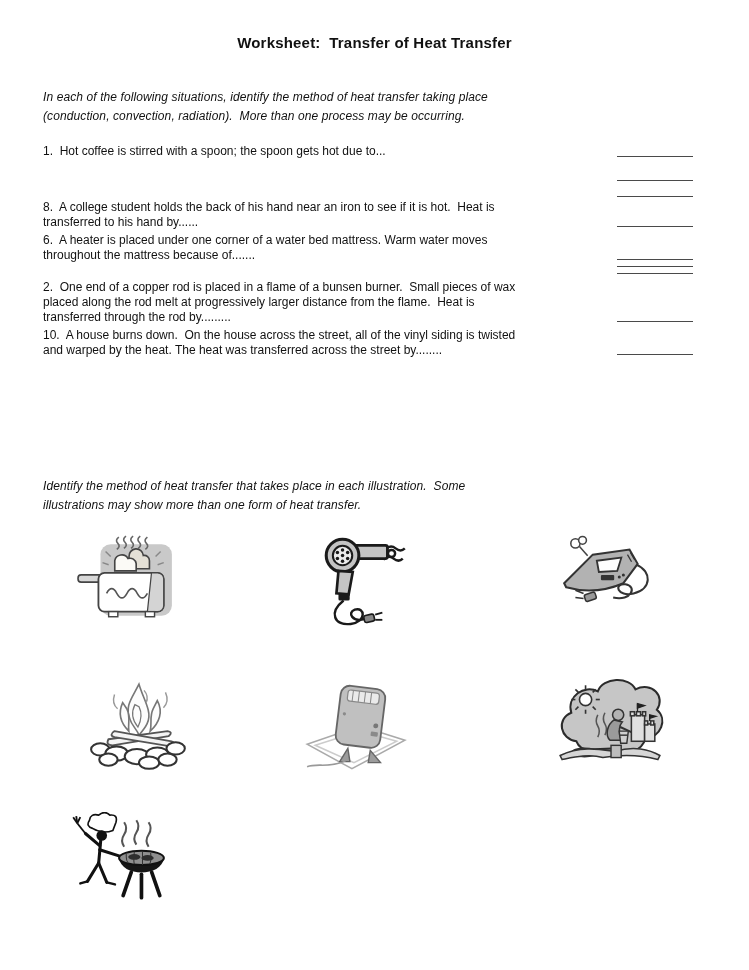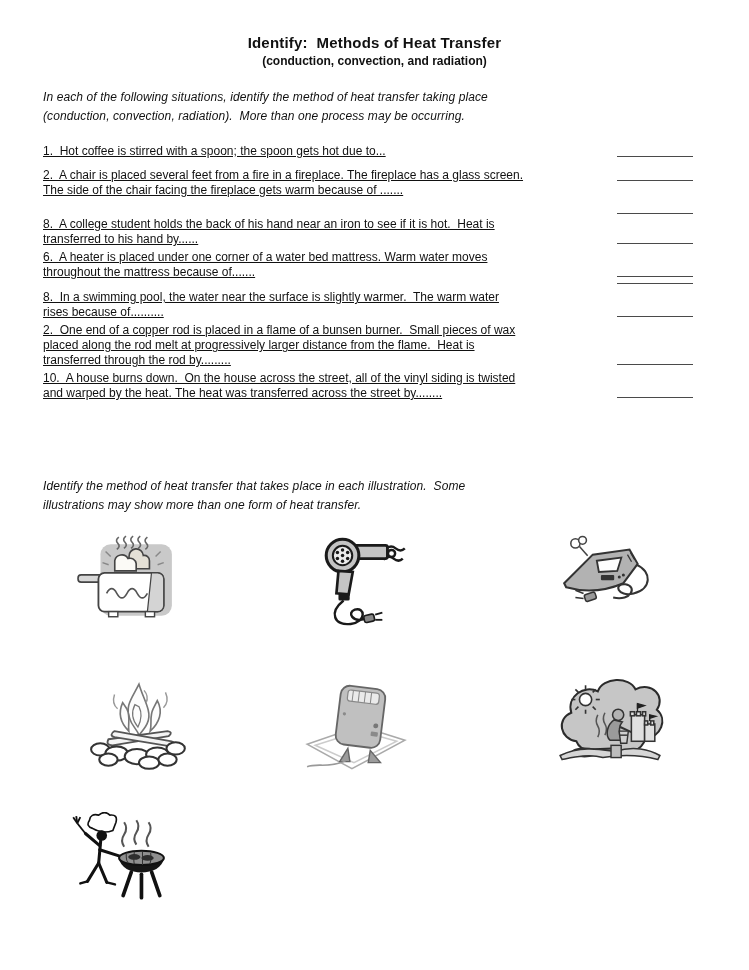--- a/index.html
+++ b/index.html
@@ -16,21 +16,21 @@
   .title{font-size:15px;font-weight:bold;white-space:pre-wrap;letter-spacing:.2px;}
   .subtitle{font-size:12px;font-weight:bold;margin-top:3px;}
   .instructions{
     position:absolute;left:43px;width:640px;
     font-size:12px;font-weight:normal;font-style:italic;
     line-height:19px;white-space:pre-wrap;letter-spacing:.1px;
   }
   #intro{top:88px;}
   #section2{top:477px;}
   .questions{position:absolute;top:144px;left:43px;width:650px;}
-  .q-row{display:flex;align-items:flex-start;margin-bottom:3px;text-decoration:underline;}
+  .q-row{display:flex;align-items:flex-start;margin-bottom:3px;}
   .q-row.gap-after{margin-bottom:9px;}
   .q-text{width:556px;font-size:12px;line-height:15px;white-space:pre-wrap;}
   .q-blank{width:76px;margin-left:auto;border-bottom:1.5px solid #4a4a4a;}
   .q-row.top .q-blank{align-self:flex-start;height:12px;}
   .q-row.bottom .q-blank{align-self:flex-end;height:0;margin-bottom:3px;}
   .illo{position:absolute;}
   .illo svg{width:100%;height:100%;display:block;}
   #illo-toaster{left:76px;top:534px;width:102px;height:90px;}
   #illo-dryer{left:318px;top:529px;width:94px;height:99px;}
   #illo-iron{left:556px;top:532px;width:98px;height:82px;}
@@ -38,56 +38,51 @@
   #illo-heater{left:301px;top:681px;width:109px;height:96px;}
   #illo-beach{left:554px;top:674px;width:112px;height:104px;}
   #illo-bbq{left:63px;top:812px;width:107px;height:100px;}
 </style>
 </head>
 <body>
 
 <div class="page">
 
   <div class="header">
-    <div class="title">Identify:  Methods of Heat Transfer</div>
-    <div class="subtitle">(conduction, convection, and radiation)</div>
+    <div class="title">Worksheet:  Transfer of Heat Transfer</div>
   </div>
 
   <div class="instructions" id="intro">In each of the following situations, identify the method of heat transfer taking place
 (conduction, convection, radiation).  More than one process may be occurring.</div>
 
   <div class="questions">
     <div class="q-row top gap-after">
       <div class="q-text">1.  Hot coffee is stirred with a spoon; the spoon gets hot due to...</div>
       <div class="q-blank"></div>
     </div>
     <div class="q-row top">
-      <div class="q-text">2.  A chair is placed several feet from a fire in a fireplace. The fireplace has a glass screen.
-The side of the chair facing the fireplace gets warm because of .......</div>
       <div class="q-blank"></div>
     </div>
     <div class="q-row top">
       <div class="q-blank"></div>
     </div>
     <div class="q-row bottom">
       <div class="q-text">8.  A college student holds the back of his hand near an iron to see if it is hot.  Heat is
 transferred to his hand by......</div>
       <div class="q-blank"></div>
     </div>
     <div class="q-row bottom">
       <div class="q-text">6.  A heater is placed under one corner of a water bed mattress. Warm water moves
 throughout the mattress because of.......</div>
       <div class="q-blank"></div>
     </div>
     <div class="q-row bottom">
       <div class="q-blank"></div>
     </div>
     <div class="q-row bottom">
-      <div class="q-text">8.  In a swimming pool, the water near the surface is slightly warmer.  The warm water
-rises because of..........</div>
       <div class="q-blank"></div>
     </div>
     <div class="q-row bottom">
       <div class="q-text">2.  One end of a copper rod is placed in a flame of a bunsen burner.  Small pieces of wax
 placed along the rod melt at progressively larger distance from the flame.  Heat is
 transferred through the rod by.........</div>
       <div class="q-blank"></div>
     </div>
     <div class="q-row bottom">
       <div class="q-text">10.  A house burns down.  On the house across the street, all of the vinyl siding is twisted

